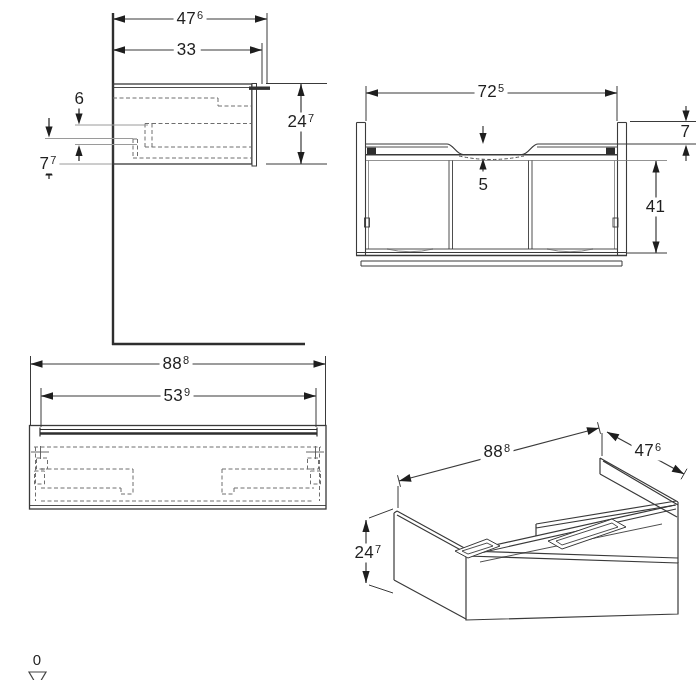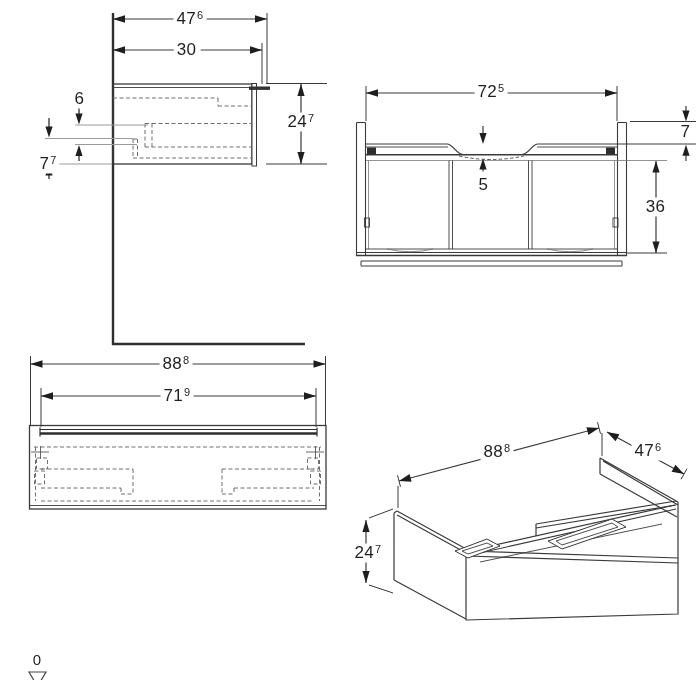--- a/index.html
+++ b/index.html
@@ -239,32 +239,32 @@
       </g>
     </g>
 
     <g>
       <polygon points="29,672 46,672 37.5,686.5" fill="#ffffff" stroke="#444444" stroke-width="1.2"></polygon>
       <line x1="30" y1="687.5" x2="329" y2="687.5" stroke="#2e2e2e" stroke-width="2.6"></line>
     </g>
   </svg>
 
   <div class="dim" style="left:190px;top:19px"><span>47</span><span class="sup">6</span></div>
-  <div class="dim" style="left:187px;top:50px"><span>30</span><span class="sup"></span></div>
+  <div class="dim" style="left:187px;top:50px"><span>33</span><span class="sup"></span></div>
   <div class="dim" style="left:80px;top:99px"><span>6</span><span class="sup"></span></div>
   <div class="dim" style="left:48px;top:164px"><span>7</span><span class="sup">7</span></div>
   <div class="dim" style="left:301px;top:122px"><span>24</span><span class="sup">7</span></div>
 
   <div class="dim" style="left:491px;top:92px"><span>72</span><span class="sup">5</span></div>
   <div class="dim" style="left:686px;top:132px"><span>7</span><span class="sup"></span></div>
   <div class="dim" style="left:484px;top:185px"><span>5</span><span class="sup"></span></div>
-  <div class="dim" style="left:656px;top:207px"><span>36</span><span class="sup"></span></div>
+  <div class="dim" style="left:656px;top:207px"><span>41</span><span class="sup"></span></div>
 
   <div class="dim" style="left:176px;top:364px"><span>88</span><span class="sup">8</span></div>
-  <div class="dim" style="left:177px;top:396px"><span>71</span><span class="sup">9</span></div>
+  <div class="dim" style="left:177px;top:396px"><span>53</span><span class="sup">9</span></div>
 
   <div class="dim" style="left:497px;top:452px"><span>88</span><span class="sup">8</span></div>
   <div class="dim" style="left:648px;top:451px"><span>47</span><span class="sup">6</span></div>
   <div class="dim" style="left:368px;top:553px"><span>24</span><span class="sup">7</span></div>
 
   <div class="dim datum-label" style="left:37px;top:660px"><span>0</span></div>
 
 </div>
 
 </body></html>

